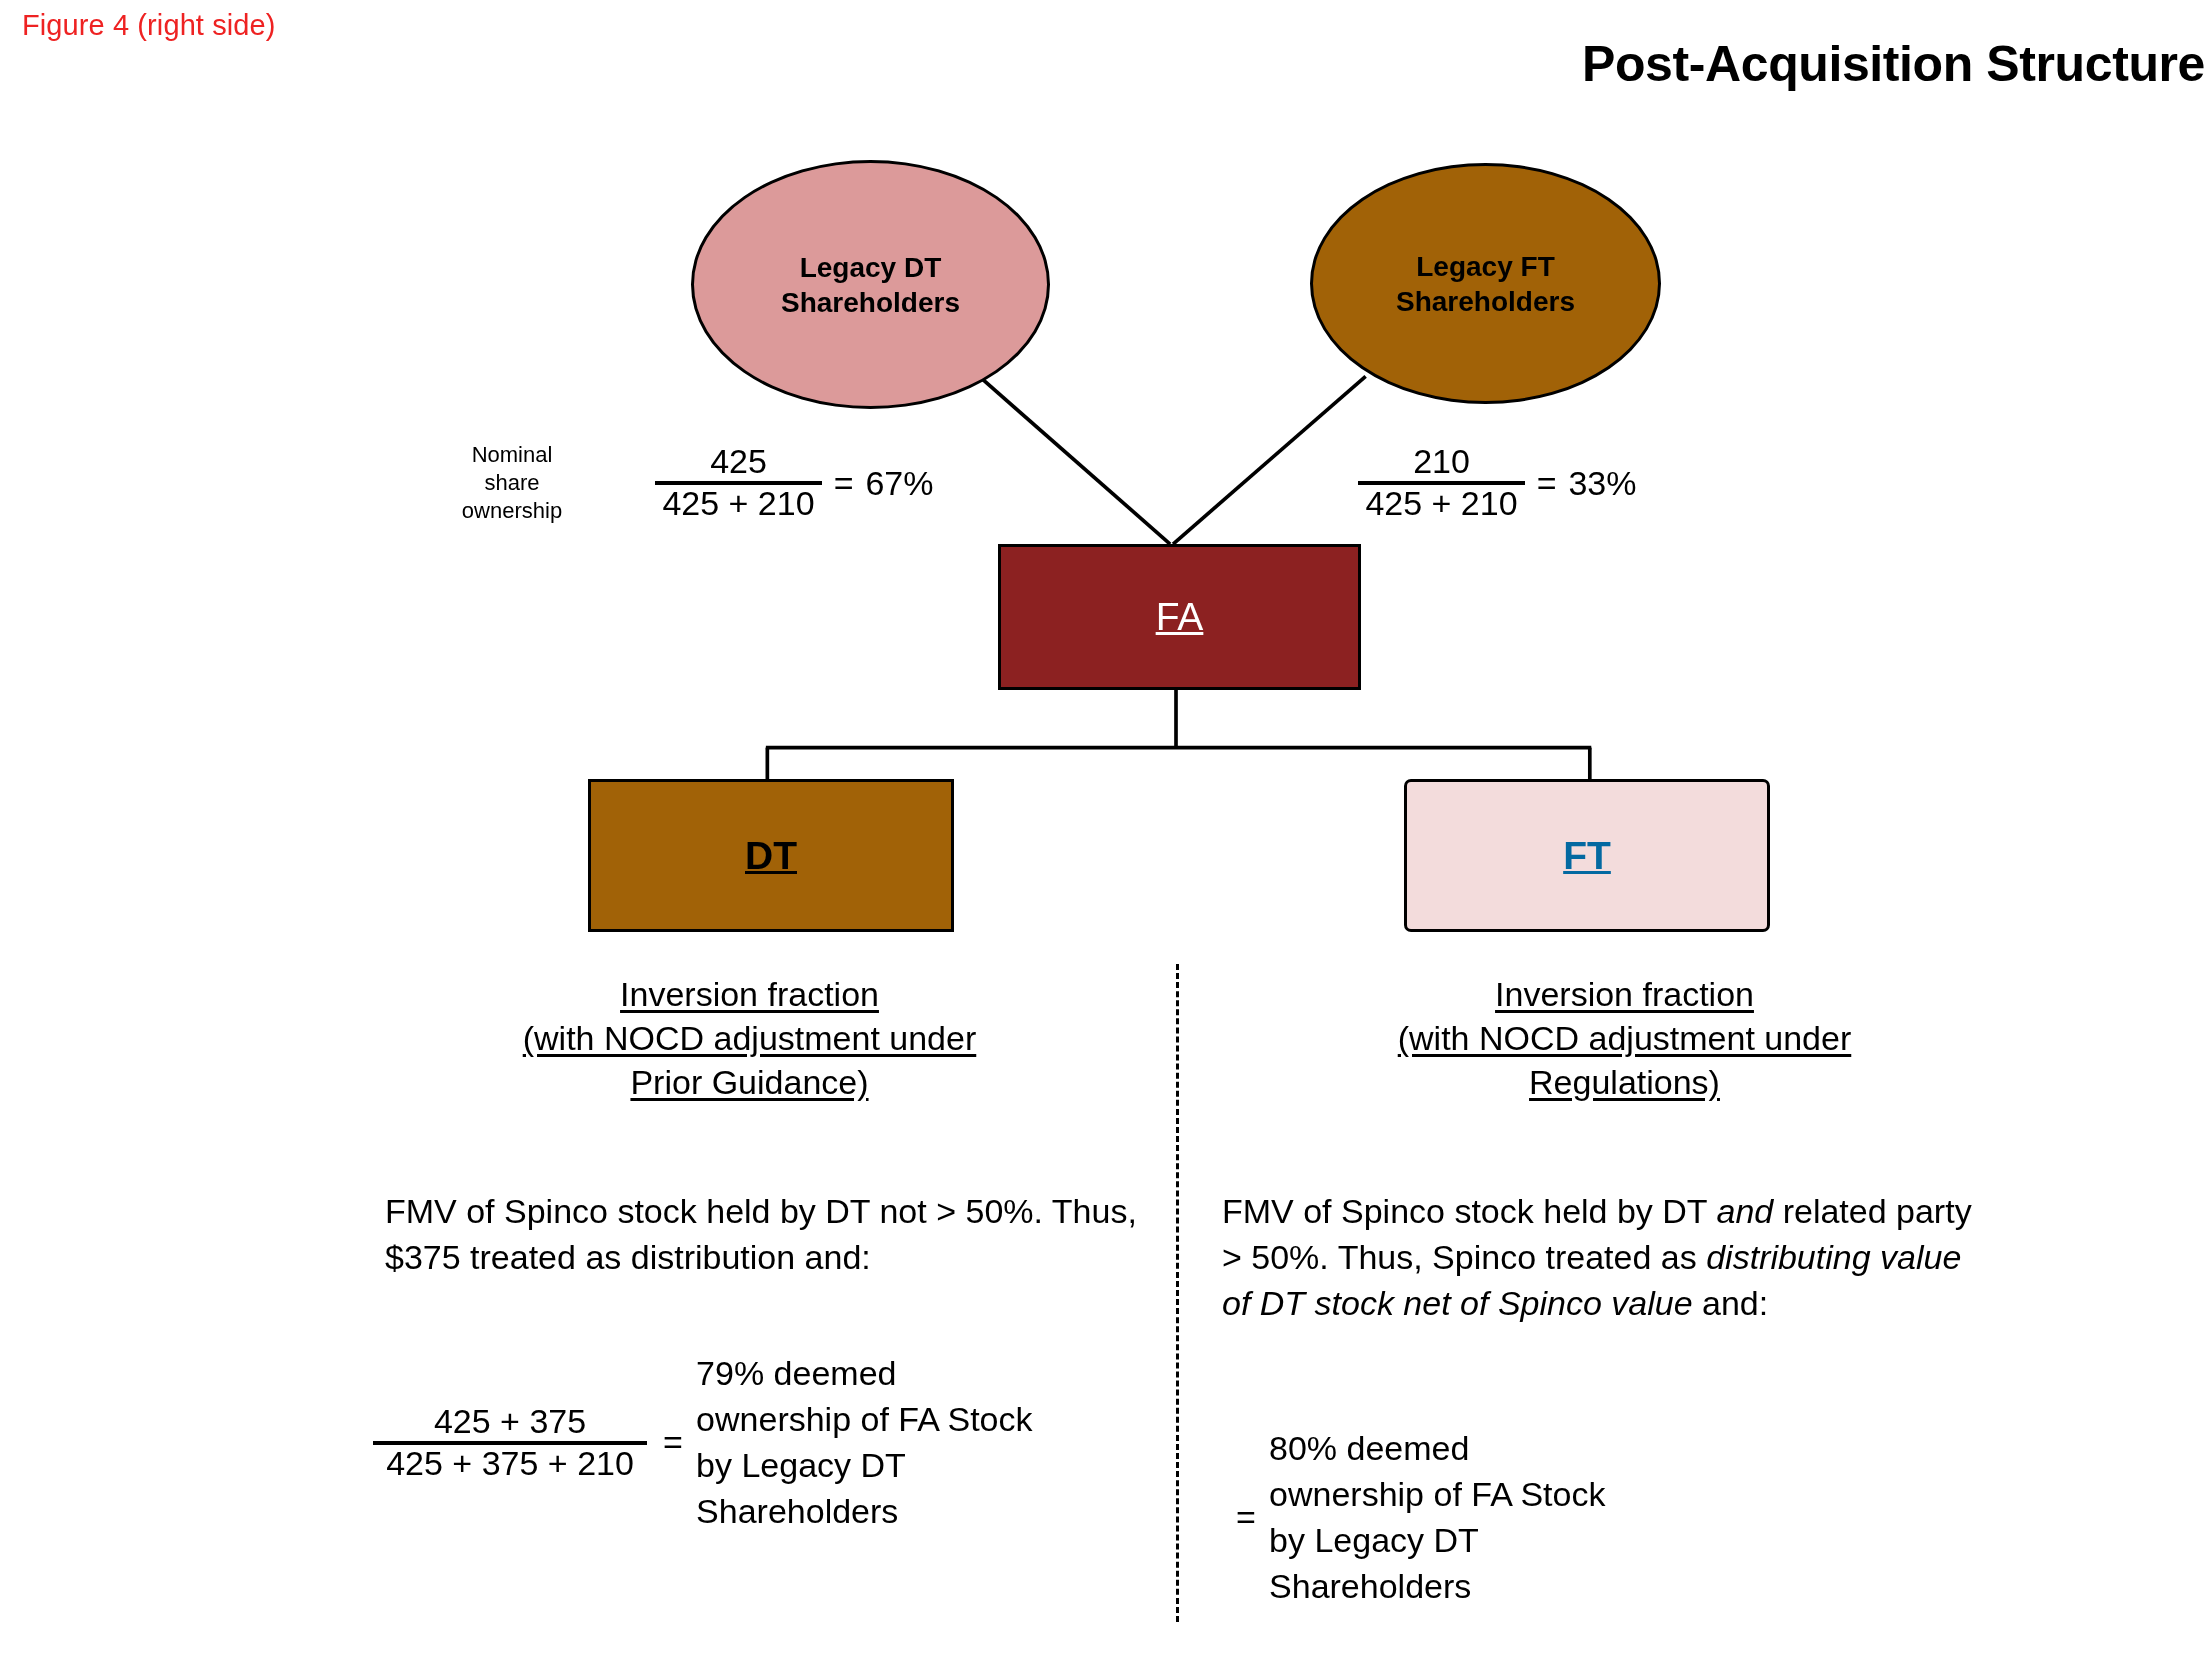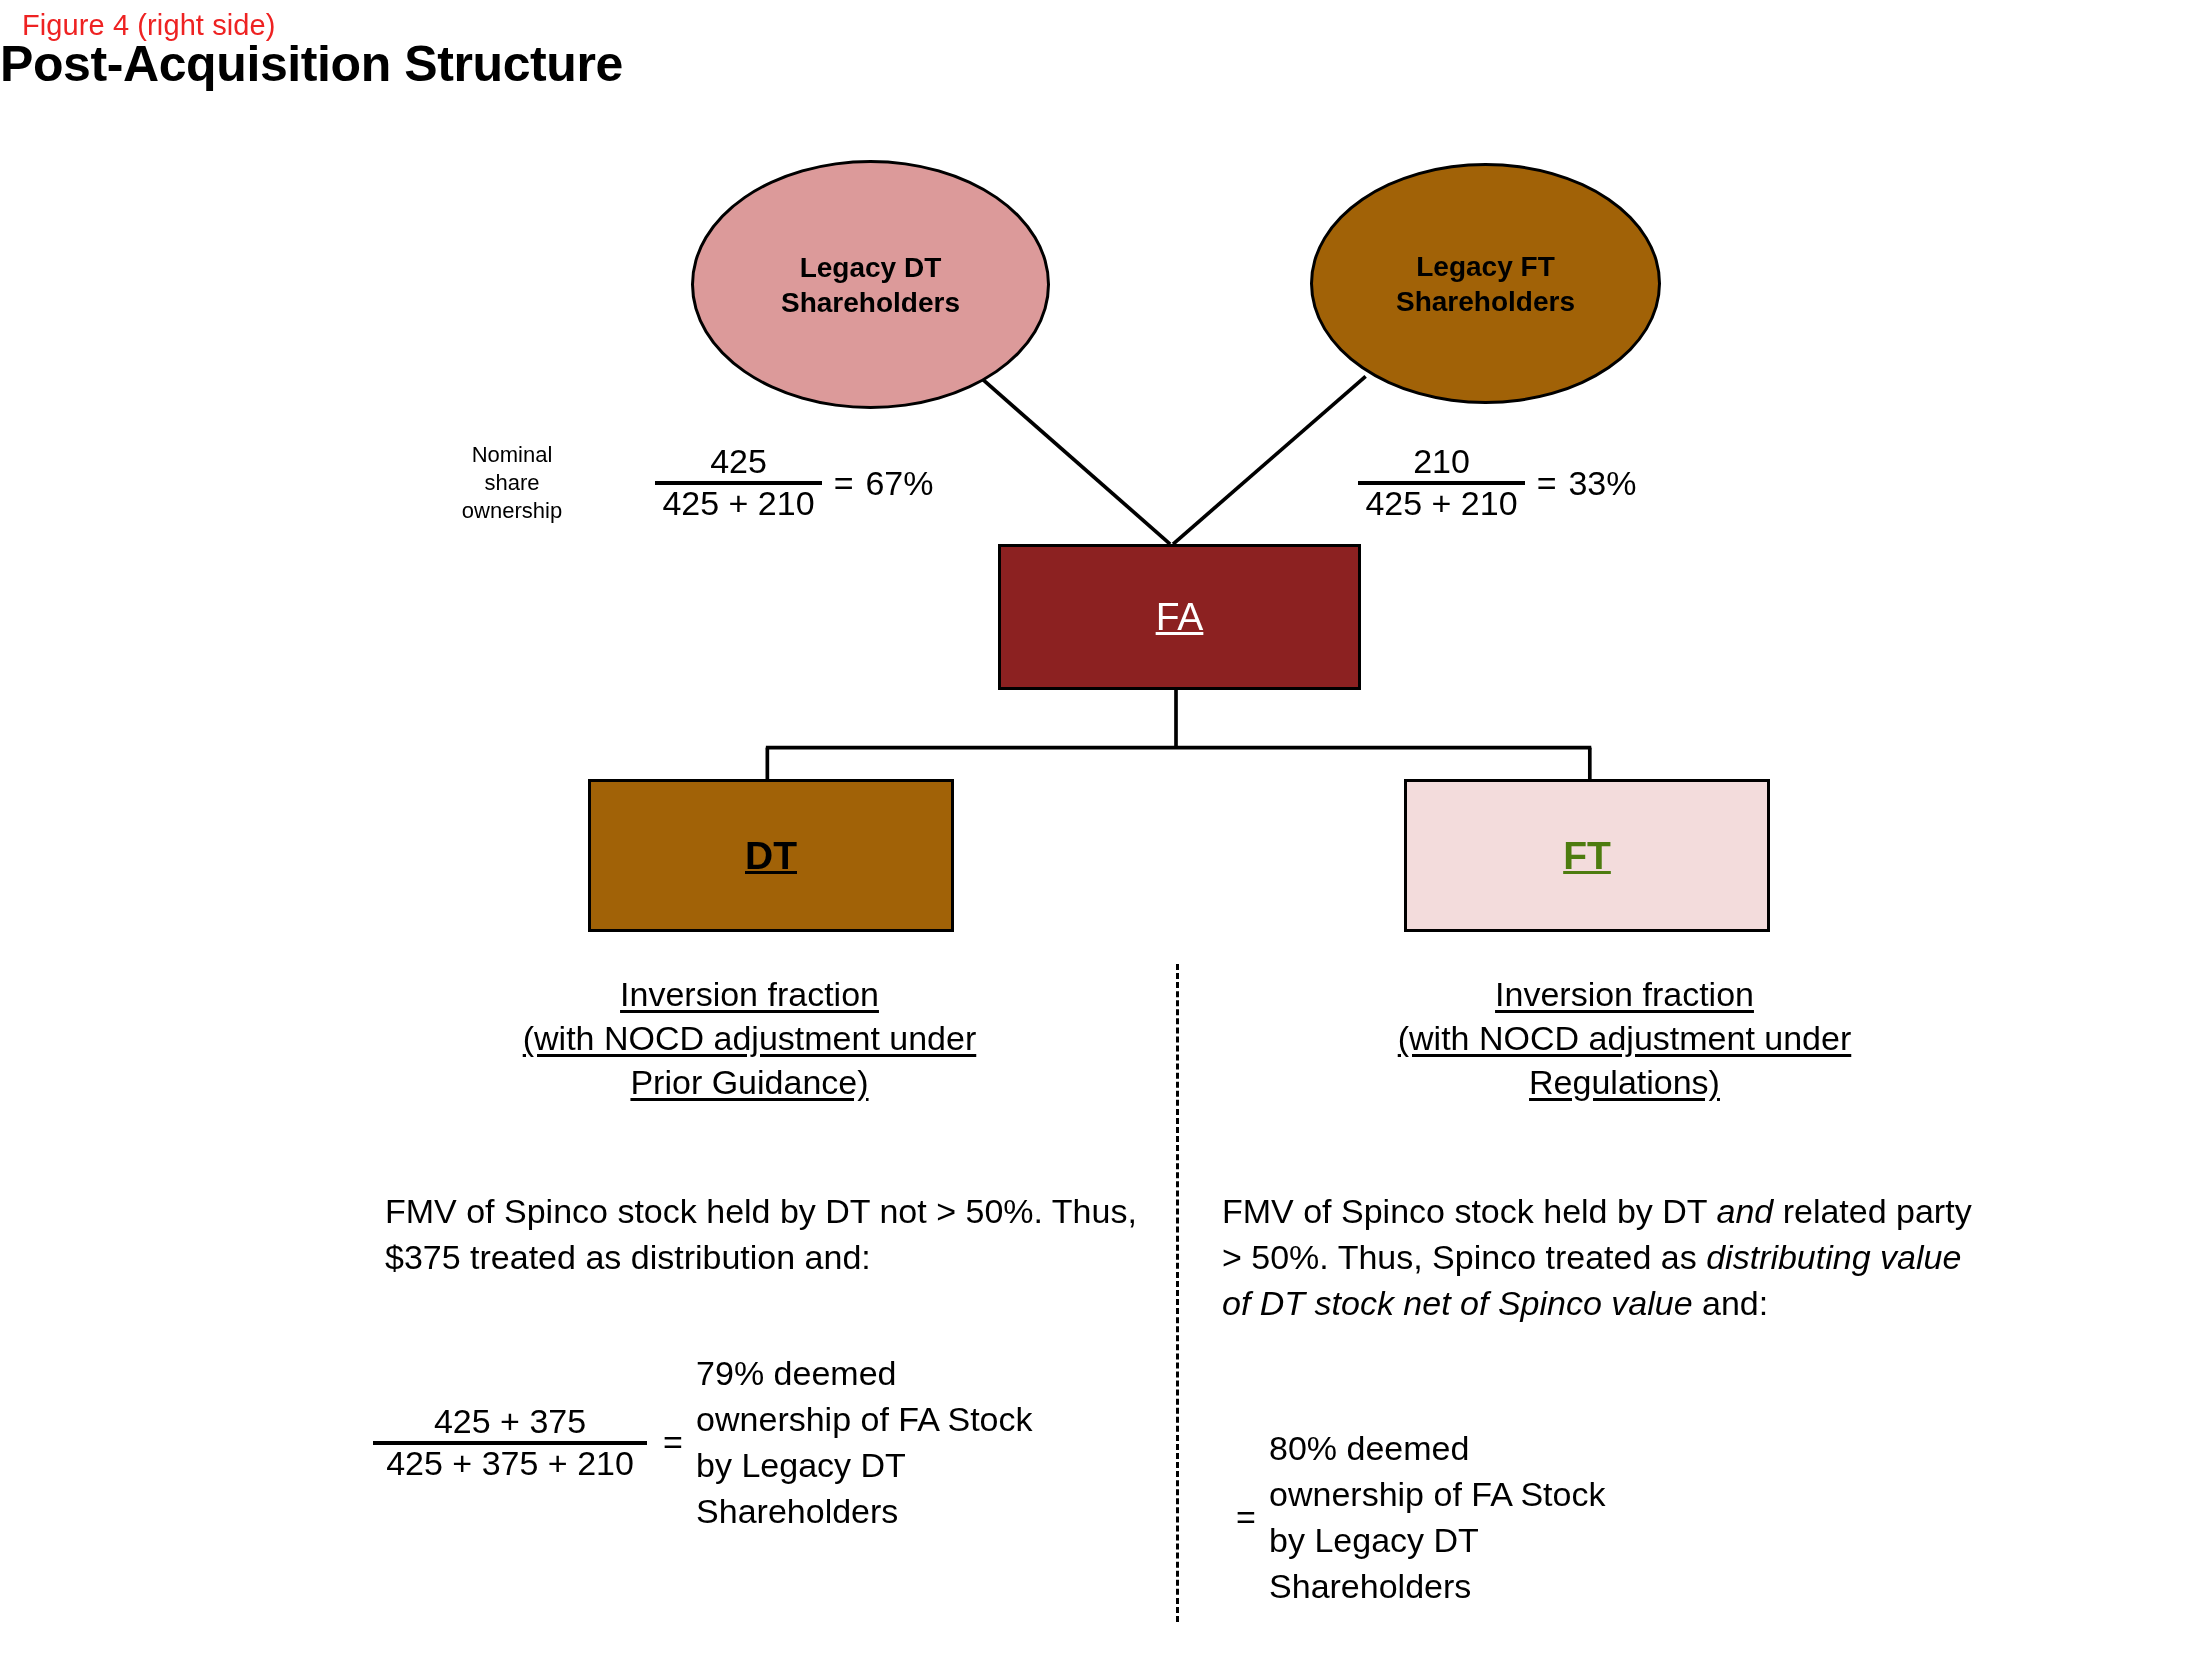--- a/index.html
+++ b/index.html
@@ -30,21 +30,21 @@
     white-space: nowrap;
     letter-spacing: 0.1px;
   }
 
   
   #page-title {
     position: absolute;
     left: 0;
     top: 35px;
     width: 2205px;
-    text-align: left;
+    text-align: right;
     font-size: 50px;
     font-weight: bold;
     letter-spacing: -0.4px;
   }
 
   
   #wires {
     position: absolute;
     left: 0;
     top: 0;
@@ -97,22 +97,23 @@
     left: 588px;  top: 779px;
     width: 360px; height: 147px;
     background: #a16207;
     color: #000000;
     font-weight: bold;
   }
   #box-ft {
     left: 1404px; top: 779px;
     width: 360px; height: 147px;
     background: #f3dcdc;
-    color: #4d7c0f;
+    color: #0369a1;
     font-weight: bold;
+    border-radius: 7px;
   }
 
   
   #nominal-label {
     position: absolute;
     left: 409px; top: 441px;
     width: 206px;
     text-align: center;
     font-size: 22px;
     line-height: 1.28;

